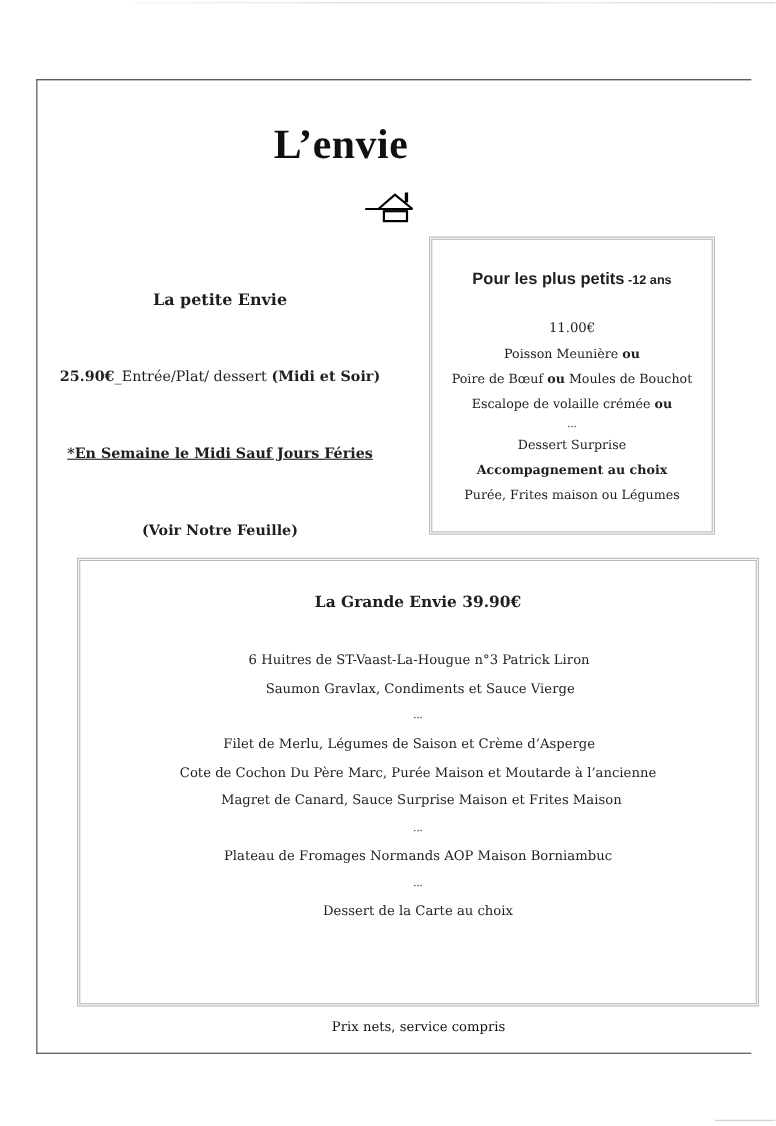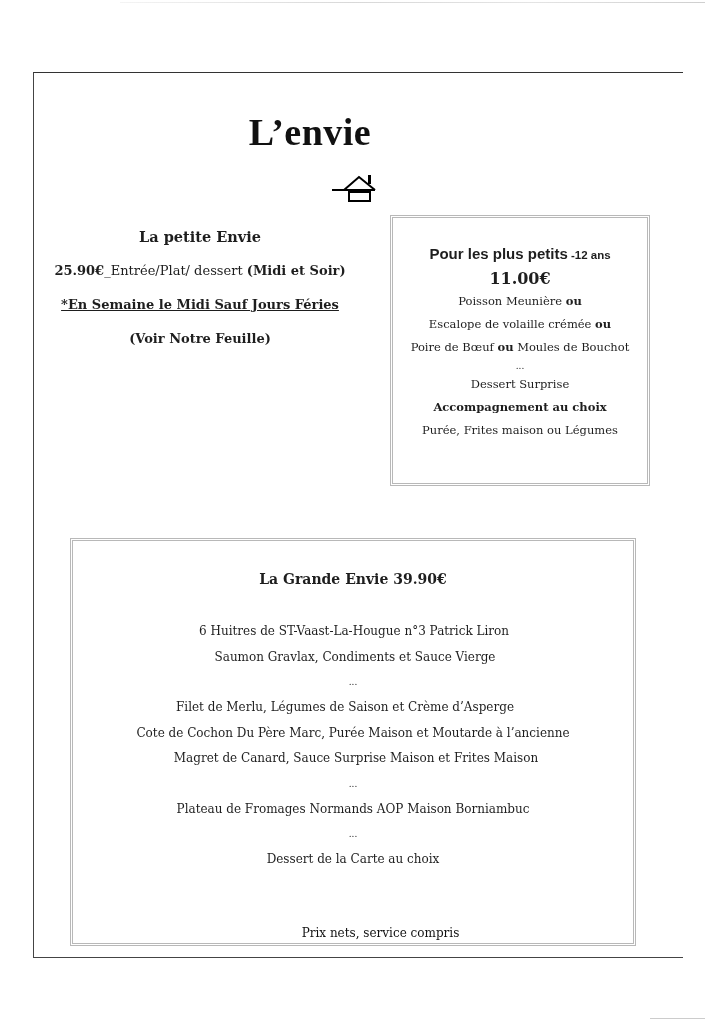--- a/index.html
+++ b/index.html
@@ -62,20 +62,21 @@
       width: 320px;
       text-align: center;
       font-family: "DejaVu Serif", serif;
       font-size: 13px;
       color: #1e1e1e;
     }
     .petite .line {
       display: block;
       height: 34px;
       line-height: 24px;
+      margin-top: 36px;
     }
     .petite .heading {
       font-weight: bold;
       font-size: 14.5px;
       margin-bottom: 0;
     }
     .b { font-weight: bold; }
     .u { text-decoration: underline; }
 
     
@@ -101,34 +102,35 @@
       font-weight: bold;
       font-size: 15px;
       font-family: Liberation Sans, sans-serif;
       line-height: 24px !important;
     }
     .kids-title .age {
       font-size: 11.5px;
       font-weight: bold;
     }
     .kids-price {
-      font-weight: bold;
-      font-size: 16px;
+      font-weight: normal;
+      font-size: 12px;
+      margin-top: 20px;
     }
     .dots {
       font-size: 9px;
       line-height: 14px !important;
     }
 
     
     .grande-box {
       position: absolute;
       left: 70px;
-      top: 538px;
-      width: 566px;
+      top: 507px;
+      width: 620px;
       height: 408px;
       box-sizing: border-box;
       border: 3px double #b8b8b8;
       text-align: center;
       font-family: "DejaVu Serif", serif;
       font-size: 12px;
       color: #1e1e1e;
     }
     .grande-title {
       margin-top: 28px;
@@ -191,22 +193,22 @@
     <span class="b">25.90€</span><span>_Entrée/Plat/ dessert </span><span class="b">(Midi et Soir)</span>
   </span>
   <span class="line b u">*En Semaine le Midi Sauf Jours Féries</span>
   <span class="line b">(Voir Notre Feuille)</span>
 </div>
 
 <div class="kids-box">
   <span class="kline kids-title"><span>Pour les  plus  petits</span><span class="age"> -12 ans</span></span>
   <span class="kline kids-price">11.00€</span>
   <span class="kline"><span>Poisson Meunière </span><span class="b">ou</span></span>
+  <span class="kline"><span>Poire de Bœuf </span><span class="b">ou</span><span> Moules de Bouchot</span></span>
   <span class="kline"><span>Escalope  de  volaille  crémée </span><span class="b">ou</span></span>
-  <span class="kline"><span>Poire de Bœuf </span><span class="b">ou</span><span> Moules de Bouchot</span></span>
   <span class="kline dots">...</span>
   <span class="kline">Dessert Surprise</span>
   <span class="kline b">Accompagnement  au  choix</span>
   <span class="kline">Purée, Frites  maison ou Légumes</span>
 </div>
 
 <div class="grande-box">
   <div class="grande-title">La Grande Envie 39.90€</div>
   <span class="gline" style="padding-left:2px">6 Huitres de ST-Vaast-La-Hougue n°3 Patrick Liron</span>
   <span class="gline" style="padding-left:4px">Saumon Gravlax, Condiments et Sauce Vierge</span>

